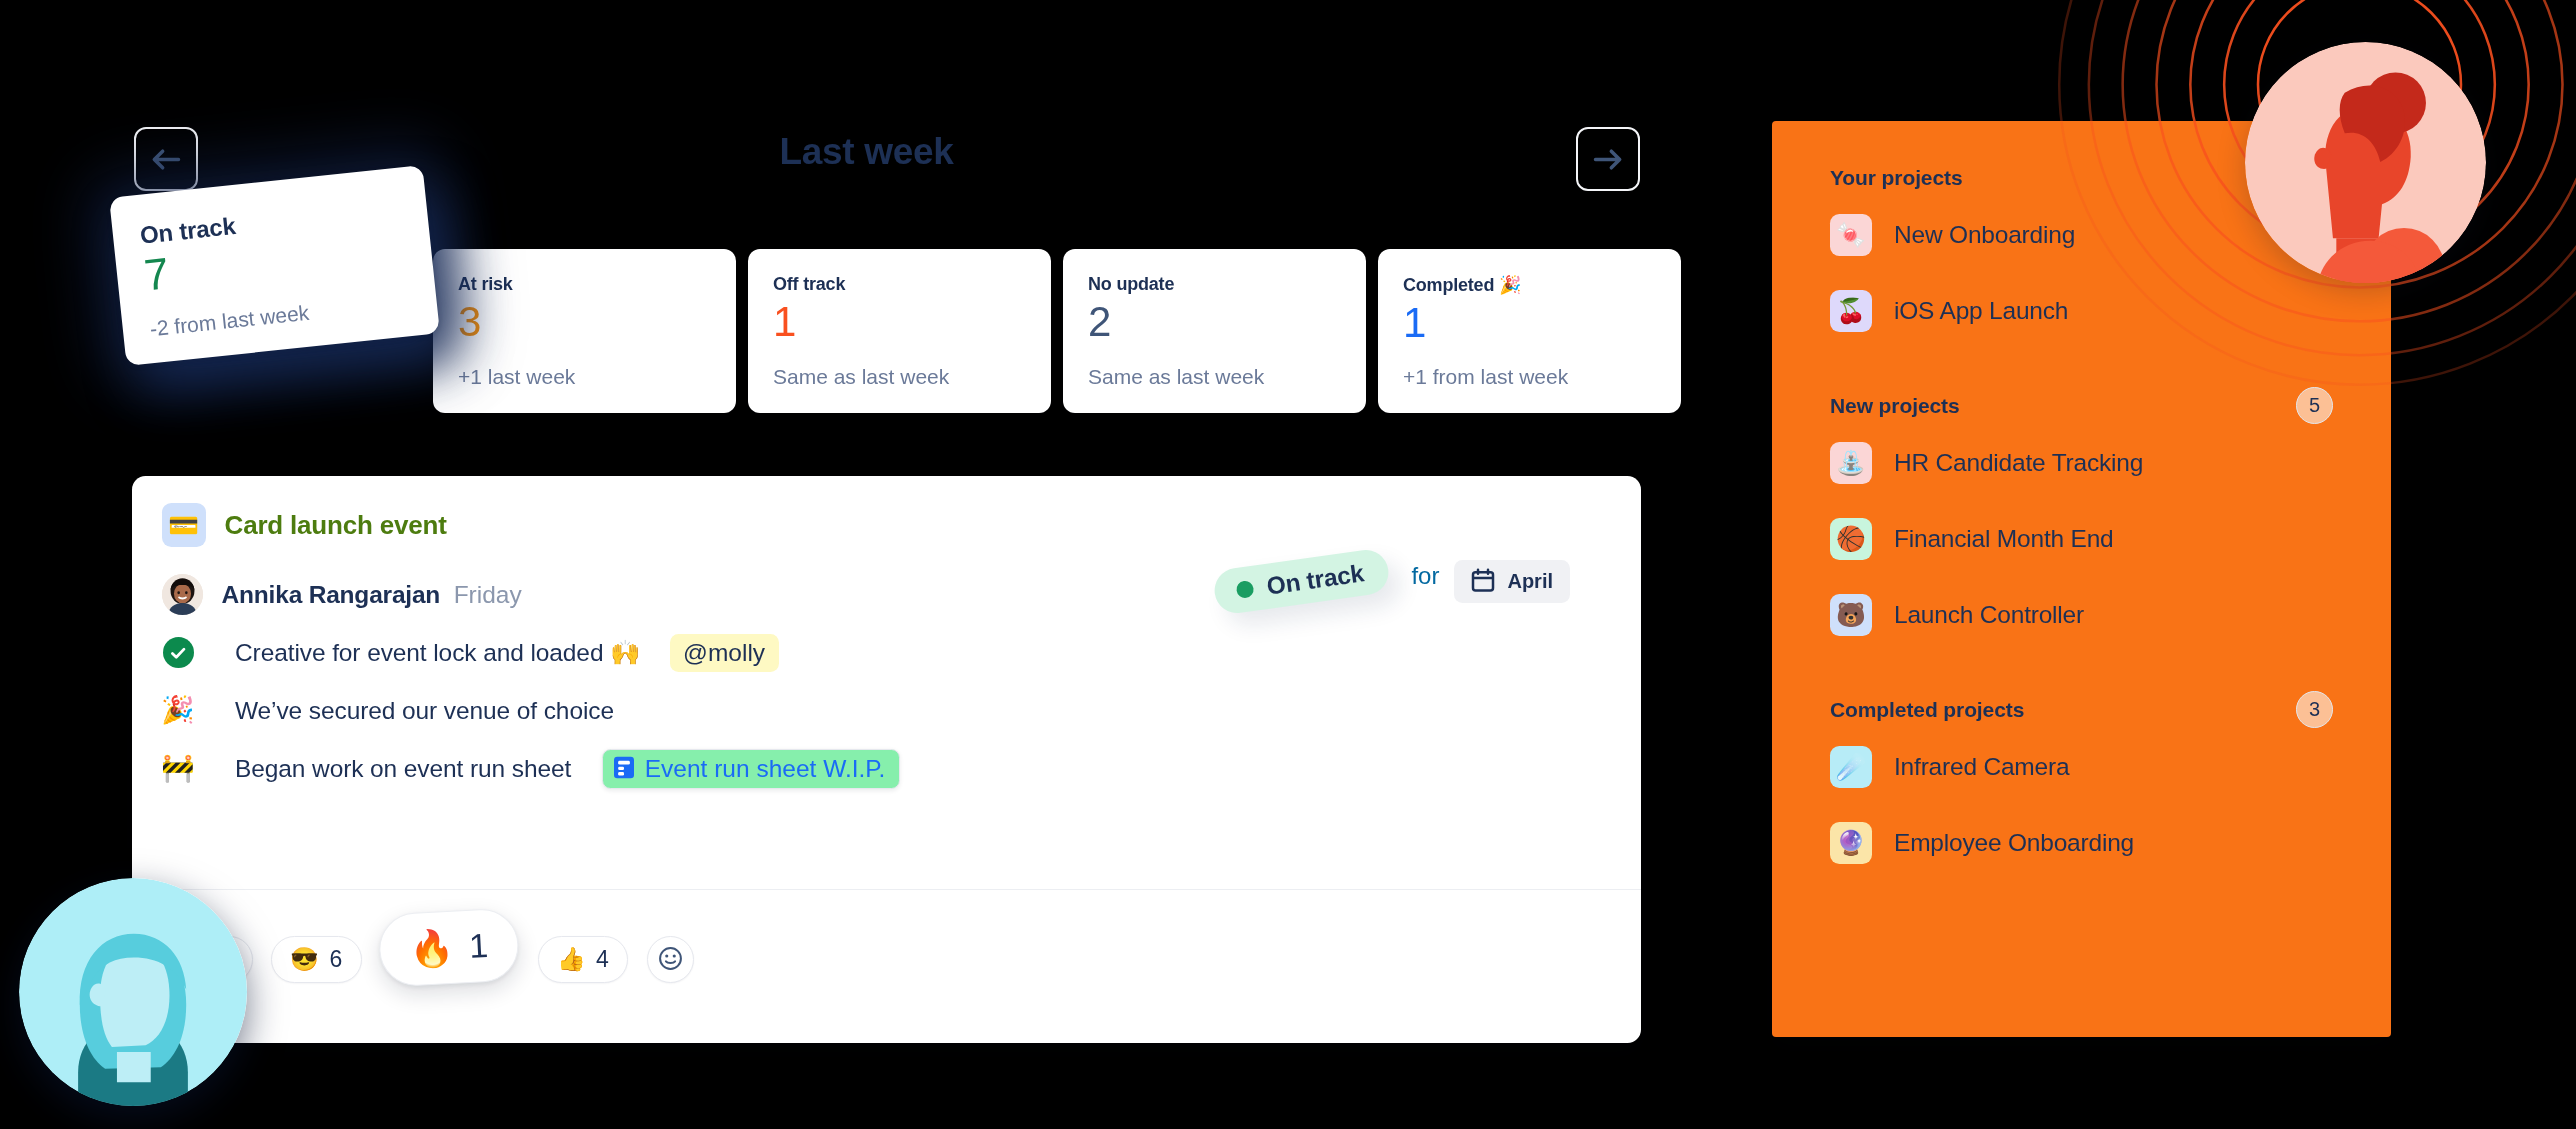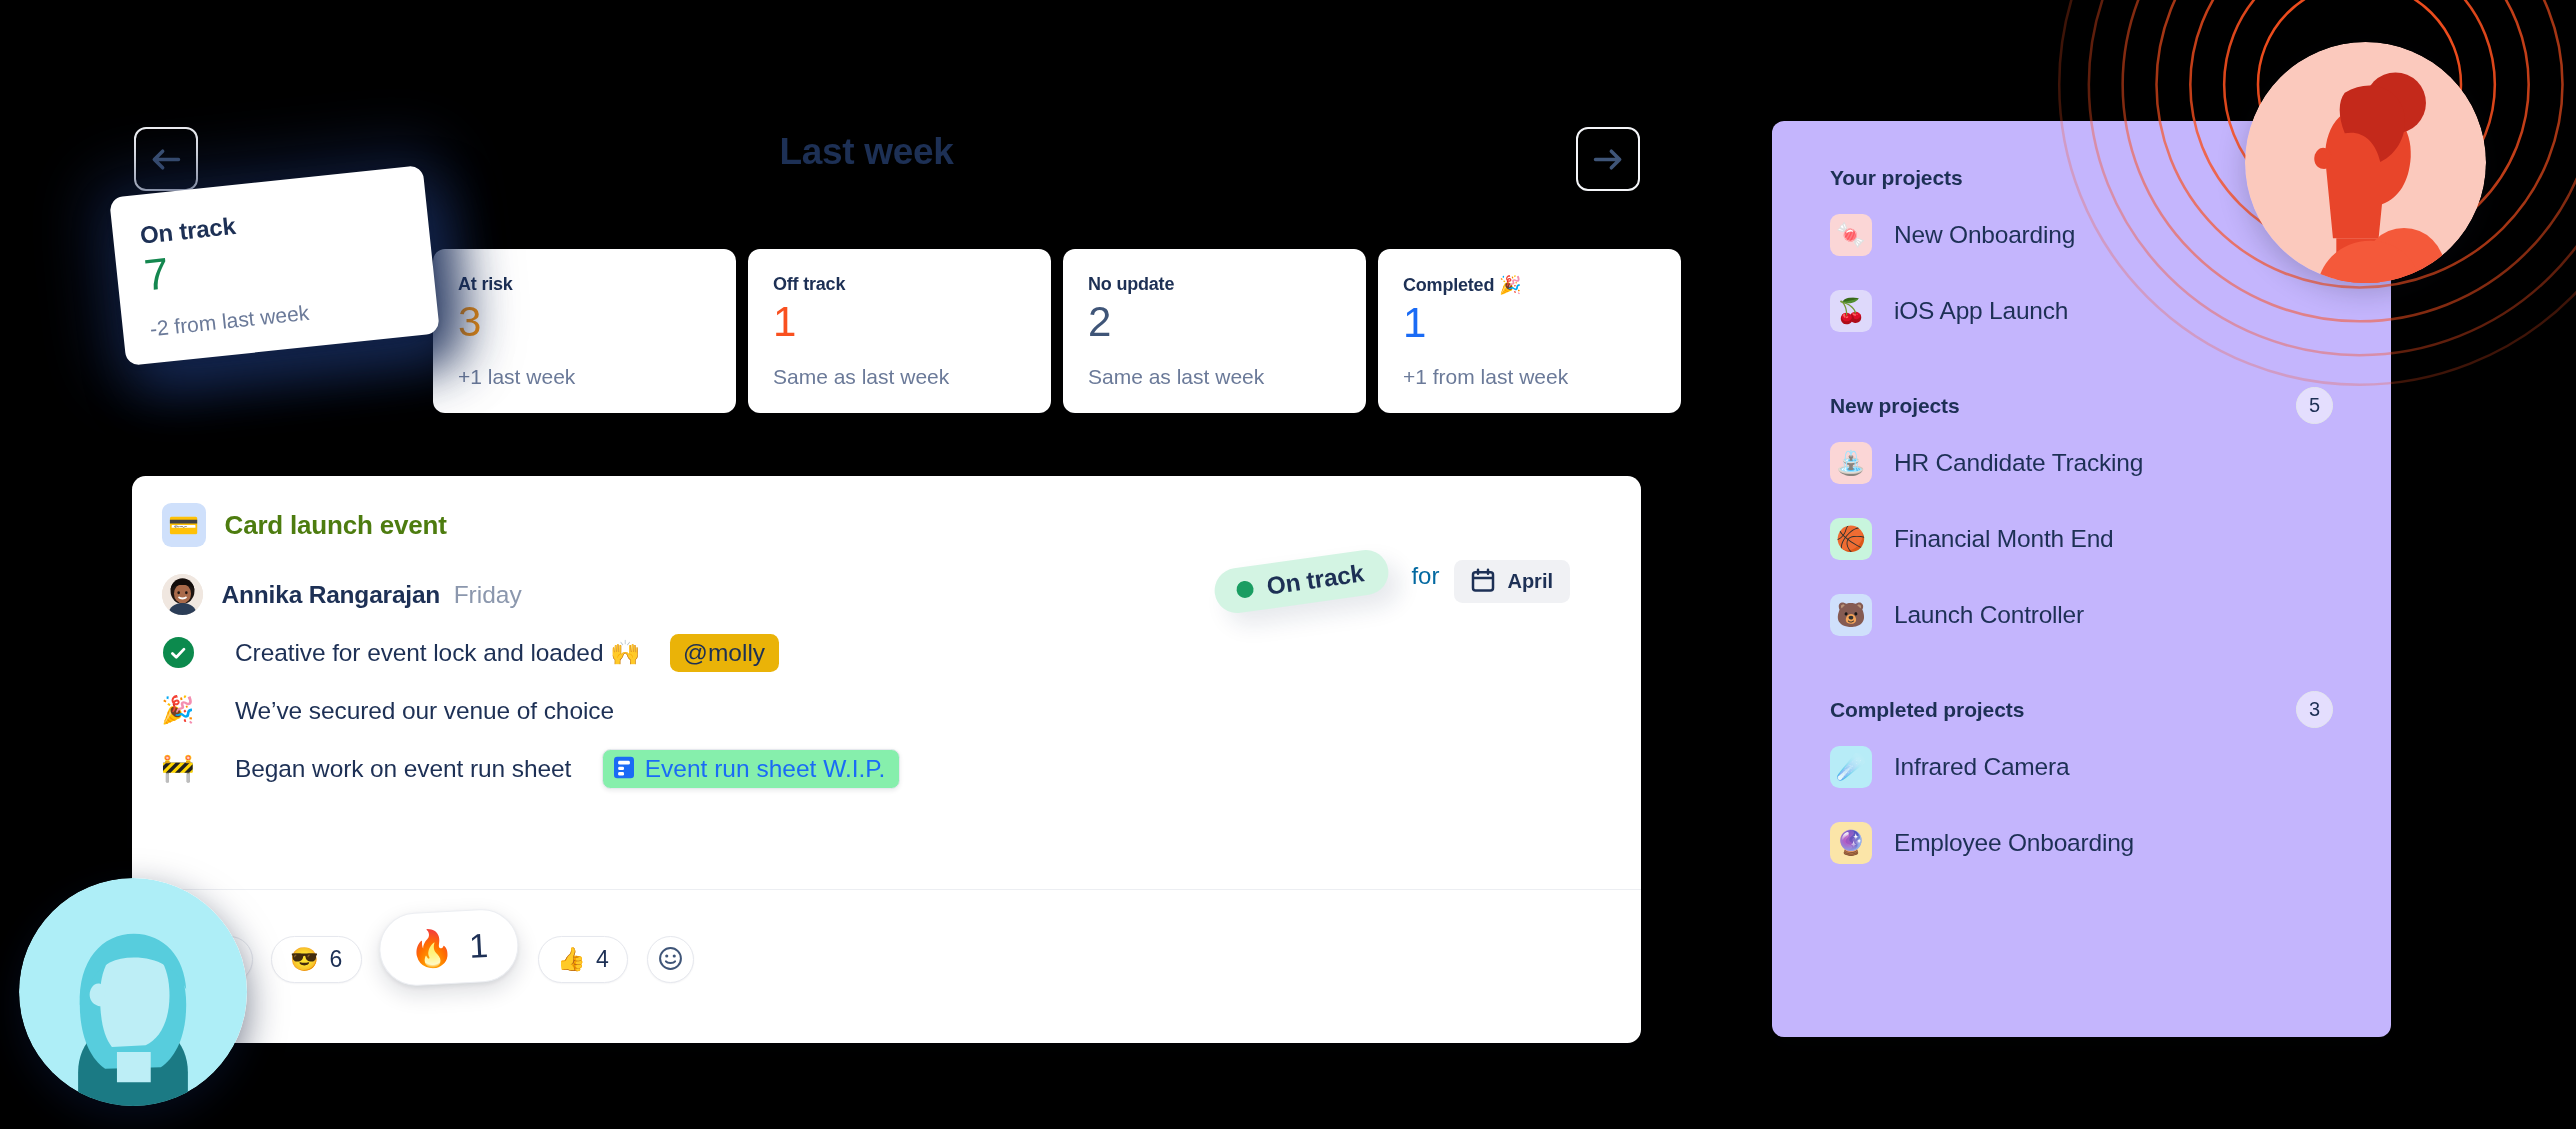--- a/index.html
+++ b/index.html
@@ -258,21 +258,21 @@
   }
   .uc-text {
     font-size: 24.5px;
     color: #1d3055;
     letter-spacing: -0.1px;
     font-weight: 400;
     white-space: nowrap;
     margin-left: 24px;
   }
   .mention-chip {
-    background: #eab308;
+    background: #fef9c3;
     border-radius: 8.5px;
     padding: 5px 13.5px;
     font-size: 24.5px;
     color: #1d3055;
     margin-left: 12px;
     white-space: nowrap;
   }
   .doc-chip {
     display: inline-flex;
     align-items: center;
@@ -338,22 +338,22 @@
     padding: 0;
     justify-content: center;
   }
 
   
   .projects-panel {
     position: absolute;
     left: 1772px; top: 121px;
     width: 619px;
     height: 916px;
-    background: #c4b5fd;
-    border-radius: 12px;
+    background: #f97316;
+    border-radius: 4px;
     box-shadow: 0 0.8px 2.5px rgba(16,24,40,.10), 0 8.5px 24px rgba(16,24,40,.07);
     padding: 37px 58px 0 58px;
     z-index: 4;
     overflow: hidden;
   }
   .pp-section { position: relative; }
   .pp-head {
     display: flex;
     align-items: center;
     justify-content: space-between;

